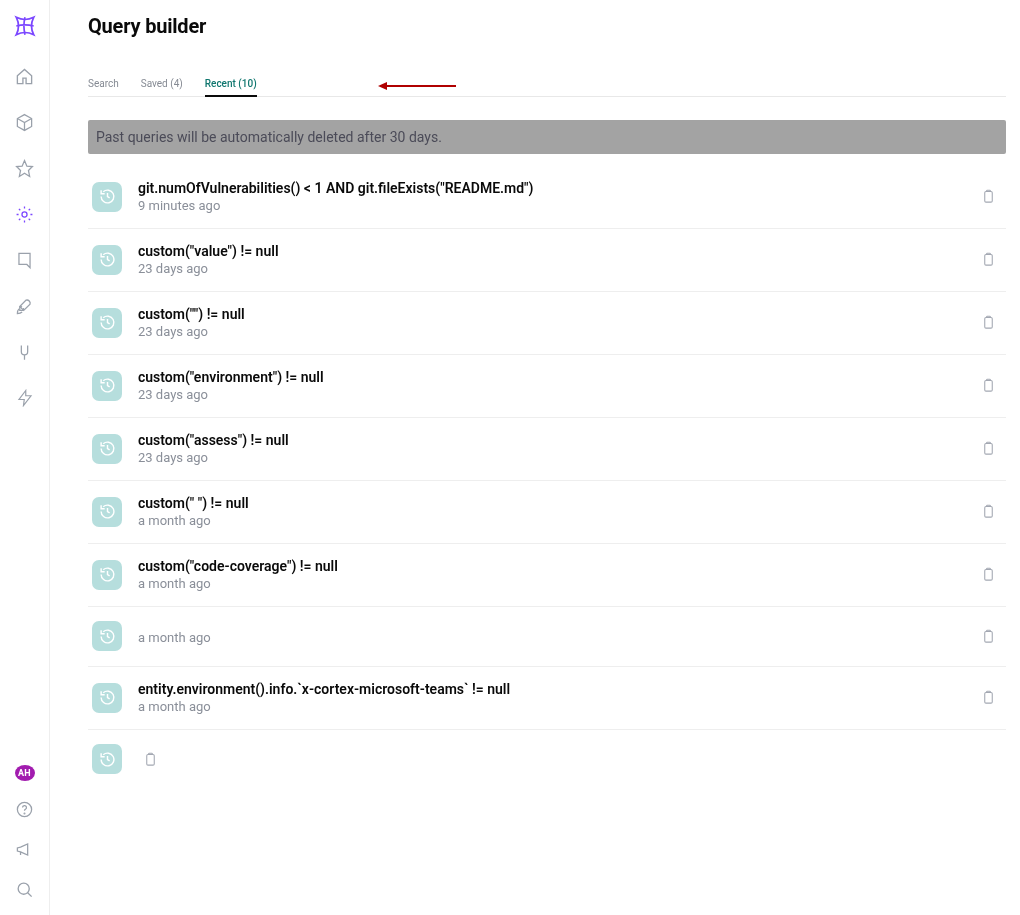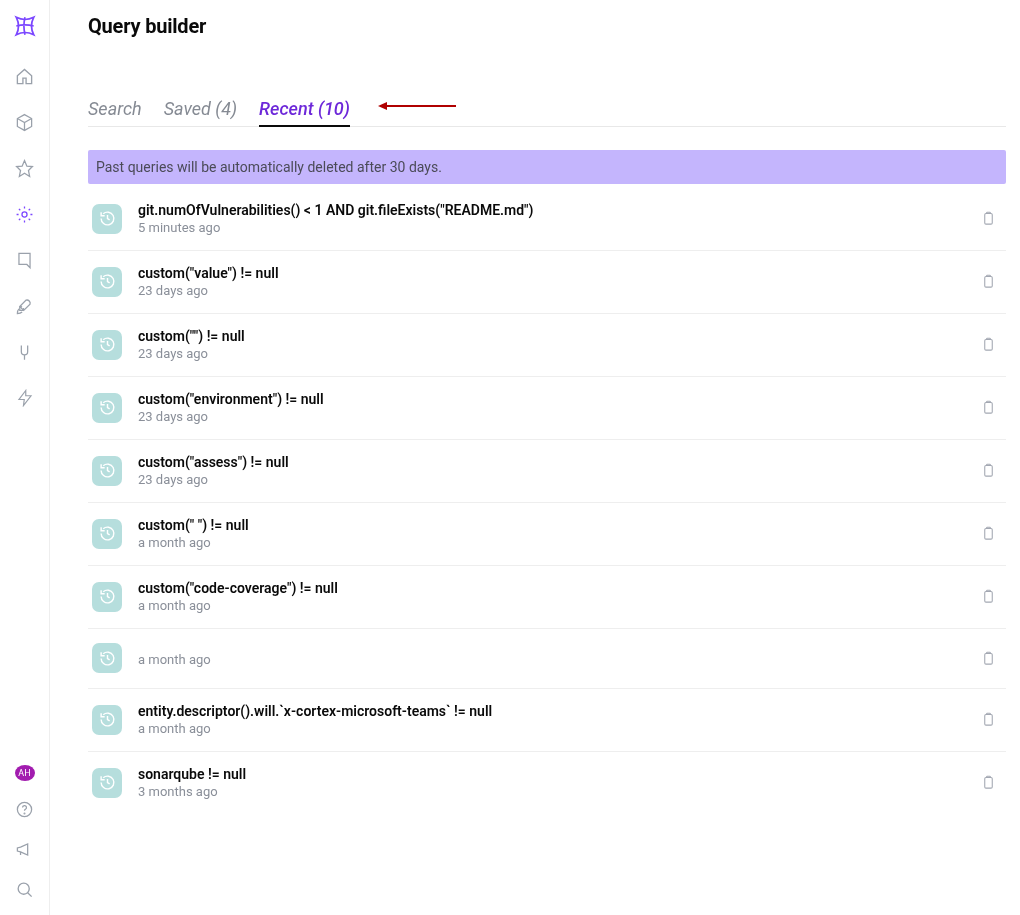--- a/index.html
+++ b/index.html
@@ -51,50 +51,49 @@
     align-items: center;
     justify-content: center;
     color: #9aa1ab;
     cursor: pointer;
   }
   .sidebar .nav-icon.active { color: #7b47ff; }
   .avatar-badge {
     width: 20px; height: 16px; border-radius: 50%;
     background: #a21caf; color: #fff; font-size: 9px;
     display: flex; align-items: center; justify-content: center;
-    font-weight: 400; letter-spacing: 0.2px;
+    font-weight: 700; letter-spacing: 0.2px;
   }
   .main {
     flex: 1;
     padding: 14px 14px 0 38px;
     display: flex;
     flex-direction: column;
   }
   .page-title {
     font-size: 20px;
     font-weight: 700;
     letter-spacing: -0.2px;
-    margin-bottom: 60px;
+    margin-bottom: 40px;
   }
   .tabs {
     display: flex;
     gap: 22px;
     border-bottom: 1px solid #e8e8e8;
     position: relative;
   }
   .tab {
-    font-size: 18px;
+    font-size: 10px;
     color: #858a93;
     padding-bottom: 7px;
     cursor: pointer;
     position: relative;
-    font-style: italic;
   }
   .tab.active {
-    color: #6d28d9;
+    color: #0f766e;
     font-weight: 500;
   }
   .tab.active::after {
     content: "";
     position: absolute;
     left: 0; right: 0; bottom: -1px;
     height: 2px;
     background: #0a0a0a;
   }
   .callout-arrow {
@@ -110,34 +109,34 @@
   }
   .callout-tri {
     width: 0; height: 0;
     border-top: 4.5px solid transparent;
     border-bottom: 4.5px solid transparent;
     border-right: 9px solid #b00000;
     margin-right: -1px;
   }
   .info-banner {
     margin-top: 23px;
-    background: #c4b5fd;
+    background: #a3a3a3;
     color: #4b4b58;
     font-size: 14px;
     padding: 9px 8px;
     border-radius: 2px;
   }
   .query-list { margin-top: 18px; }
   .query-row {
     display: flex;
     align-items: center;
     padding: 14px 0 15px 4px;
     border-bottom: 1px solid #eee;
   }
-  .query-row:first-child { padding-top: 0; }
+  .query-row:first-child { padding-top: 0; margin-top: 8px; }
   .query-row:last-child { border-bottom: none; }
   .history-badge {
     width: 30px; height: 30px;
     border-radius: 7px;
     background: #b6dedd;
     display: flex; align-items: center; justify-content: center;
     color: #fff;
     flex-shrink: 0;
     margin-right: 16px;
   }
@@ -248,21 +247,21 @@
       <div class="query-row">
     <div class="history-badge">
           <svg width="17" height="17" viewBox="0 0 24 24" fill="none" stroke="white" stroke-width="2">
             <path d="M3 12a9 9 0 1 0 3-6.7"></path>
             <polyline points="3 3 3 8 8 8"></polyline>
             <polyline points="12 7 12 12 15 14"></polyline>
           </svg>
         </div>
     <div class="query-text-block">
       <div class="query-title">git.numOfVulnerabilities() &lt; 1 AND git.fileExists("README.md")</div>
-      <div class="query-time">5 minutes ago</div>
+      <div class="query-time">9 minutes ago</div>
     </div>
     <div class="copy-btn">
           <svg width="15" height="15" viewBox="0 0 24 24" fill="none" stroke="currentColor" stroke-width="1.7">
             <rect x="6" y="4" width="12" height="17" rx="2"></rect>
             <path d="M9 4V3a1 1 0 0 1 1-1h4a1 1 0 0 1 1 1v1"></path>
           </svg>
         </div>
   </div>
       <div class="query-row">
     <div class="history-badge">
@@ -398,42 +397,38 @@
   </div>
       <div class="query-row">
     <div class="history-badge">
           <svg width="17" height="17" viewBox="0 0 24 24" fill="none" stroke="white" stroke-width="2">
             <path d="M3 12a9 9 0 1 0 3-6.7"></path>
             <polyline points="3 3 3 8 8 8"></polyline>
             <polyline points="12 7 12 12 15 14"></polyline>
           </svg>
         </div>
     <div class="query-text-block">
-      <div class="query-title">entity.descriptor().will.`x-cortex-microsoft-teams` != null</div>
+      <div class="query-title">entity.environment().info.`x-cortex-microsoft-teams` != null</div>
       <div class="query-time">a month ago</div>
     </div>
     <div class="copy-btn">
           <svg width="15" height="15" viewBox="0 0 24 24" fill="none" stroke="currentColor" stroke-width="1.7">
             <rect x="6" y="4" width="12" height="17" rx="2"></rect>
             <path d="M9 4V3a1 1 0 0 1 1-1h4a1 1 0 0 1 1 1v1"></path>
           </svg>
         </div>
   </div>
       <div class="query-row">
     <div class="history-badge">
           <svg width="17" height="17" viewBox="0 0 24 24" fill="none" stroke="white" stroke-width="2">
             <path d="M3 12a9 9 0 1 0 3-6.7"></path>
             <polyline points="3 3 3 8 8 8"></polyline>
             <polyline points="12 7 12 12 15 14"></polyline>
           </svg>
         </div>
-    <div class="query-text-block">
-      <div class="query-title">sonarqube != null</div>
-      <div class="query-time">3 months ago</div>
-    </div>
     <div class="copy-btn">
           <svg width="15" height="15" viewBox="0 0 24 24" fill="none" stroke="currentColor" stroke-width="1.7">
             <rect x="6" y="4" width="12" height="17" rx="2"></rect>
             <path d="M9 4V3a1 1 0 0 1 1-1h4a1 1 0 0 1 1 1v1"></path>
           </svg>
         </div>
   </div>
     </div>
 </div>
 

